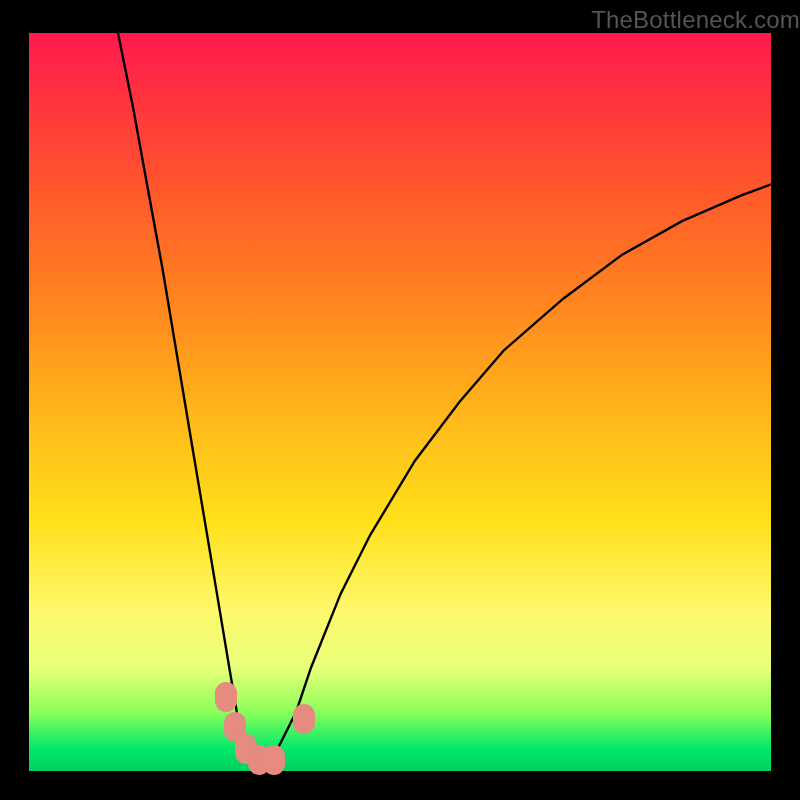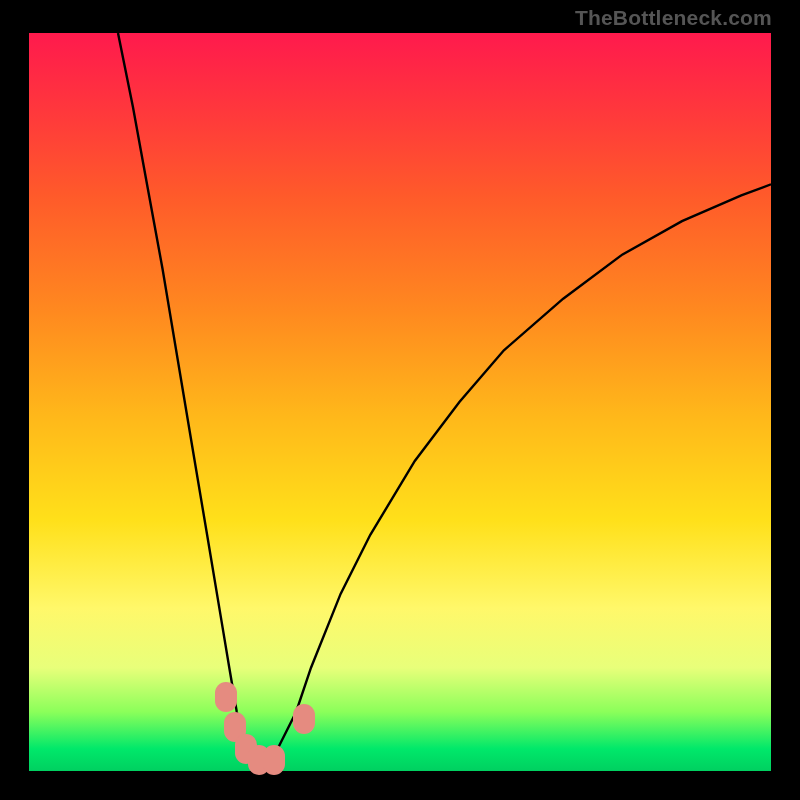--- a/index.html
+++ b/index.html
@@ -34,23 +34,23 @@
       #fff86a 78%,
       #e8ff7a 86%,
       #8bff5a 92%,
       #00e86a 97%,
       #00d060 100%
     );
   }
   #watermark {
     position: absolute;
     top: 6px;
-    right: 28px;
-    font-size: 21px;
-    font-weight: 700;
+    right: 0;
+    font-size: 24px;
+    font-weight: 400;
     color: #555;
     letter-spacing: 0.2px;
     user-select: none;
   }
 
   
   #curve {
     position: absolute;
     left: 29px;
     top: 33px;

